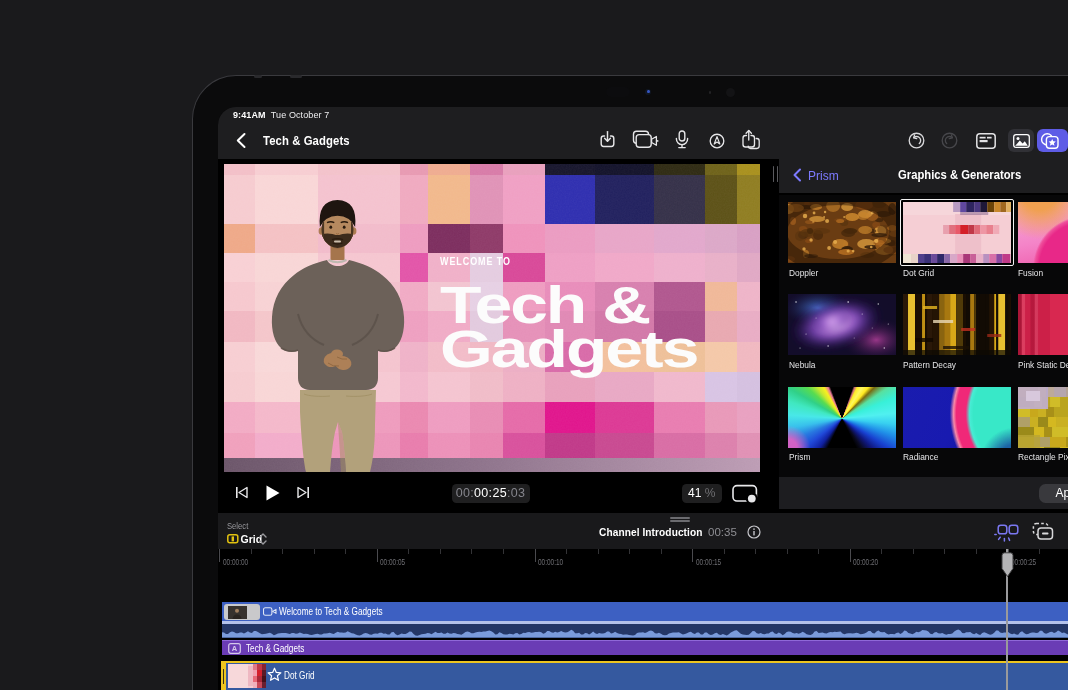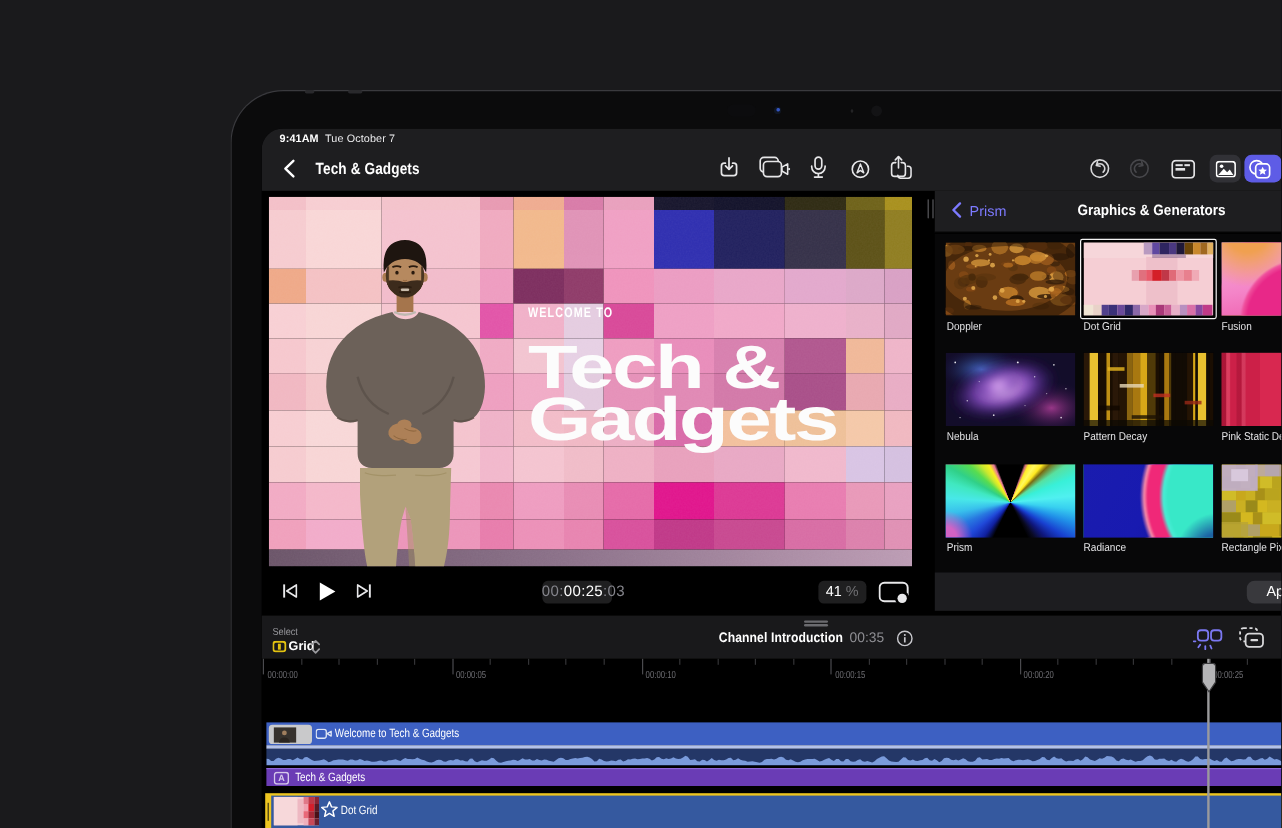--- a/index.html
+++ b/index.html
@@ -14,21 +14,21 @@
 .status { position:absolute; left:233px; top:110px; font-size:9px; color:#fff; letter-spacing:0.1px; }
 .status b { font-weight:700; }
 .navtitle { position:absolute; left:263px; top:133px; font-size:13.5px; font-weight:700; color:#fff; letter-spacing:0.1px; transform:scaleX(0.84); transform-origin:left top; }
 
 #video { position:absolute; left:224px; top:164px; width:536px; height:308px; }
 .vwelcome { position:absolute; left:440px; top:255px; width:160px; font-size:11.5px; font-weight:700; color:#fff;
   letter-spacing:1.2px; transform:scaleX(0.78); transform-origin:left top; }
 .vtitle { position:absolute; left:440px; top:284px; font-size:51px; font-weight:700; color:#fcfcfc;
   line-height:44px; letter-spacing:-1.5px; transform:scaleX(1.33); transform-origin:left top;}
 
-.tc { position:absolute; left:451.5px; top:483.5px; width:58px; height:19.5px; background:#1f1f20;
+.tc { position:absolute; left:451.5px; top:483.5px; width:78px; height:19.5px; background:#1f1f20;
   border-radius:4.5px; font-size:12.5px; color:#fff; text-align:center; line-height:19.5px; letter-spacing:0.3px;}
 .tc .dim { color:#85858c; }
 .zoompct { position:absolute; left:681.5px; top:483.5px; width:40.5px; height:19px; background:#1f1f20;
   border-radius:4.5px; font-size:12px; color:#fff; text-align:center; line-height:19px; }
 .zoompct span { color:#707073; }
 
 .panel-head { position:absolute; left:779px; top:159px; width:289px; height:34.6px; background:#1e1e20; border-bottom:1px solid #000;}
 .pback { position:absolute; left:808px; top:168.5px; font-size:12px; color:#7d7aff; }
 .ptitle { position:absolute; left:898px; top:168px; font-size:12.5px; font-weight:700; color:#fff; transform:scaleX(0.9); transform-origin:left top; }
 .panel-body { position:absolute; left:779px; top:194.6px; width:289px; height:282px; background:#070708; }

